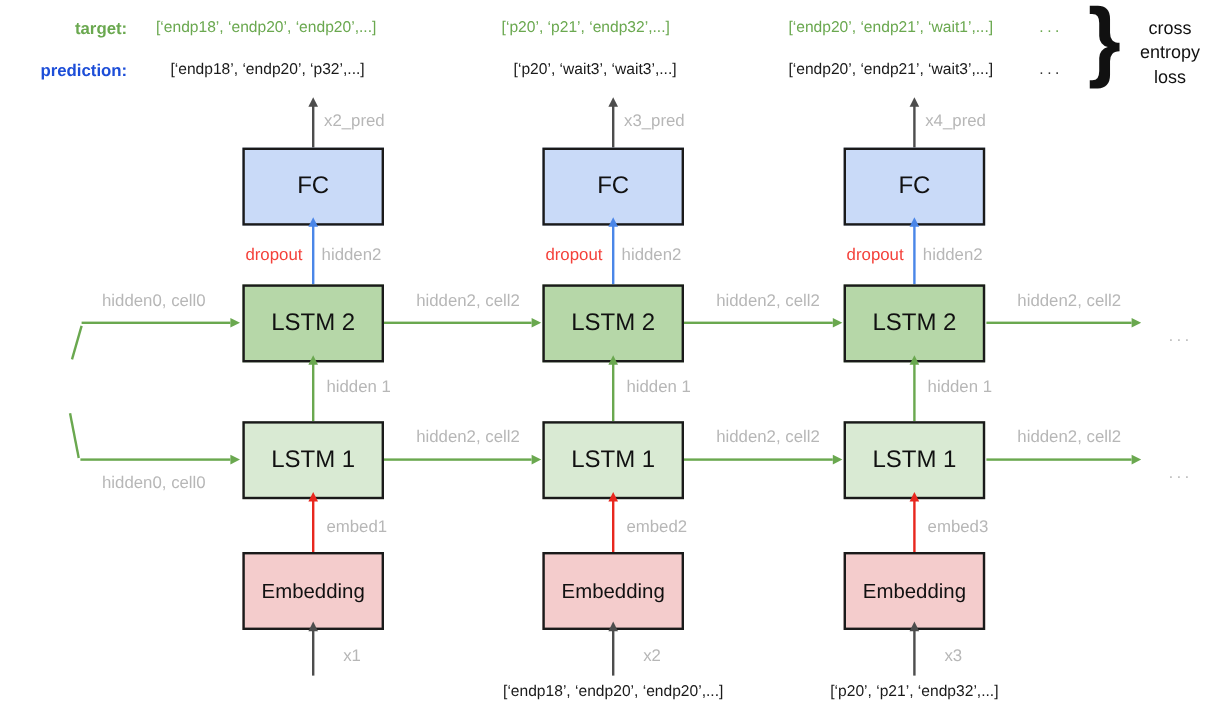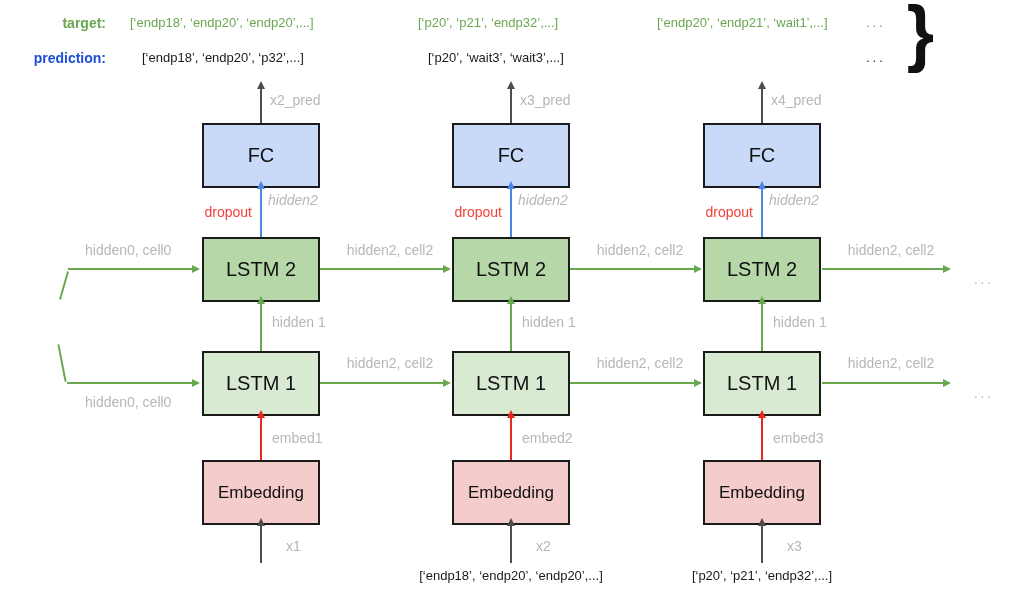--- a/index.html
+++ b/index.html
@@ -33,21 +33,21 @@
   .c-dark{color:var(--arrow-dark);}
   .slant{position:absolute;width:2px;background:var(--accent-green);}
 
   
   .col{position:absolute;top:0;width:118px;height:570px;}
   .col .pred-arrow{left:58px;top:88px;height:35px;}
   .col .pred-label{left:68px;top:92px;}
   .col .fc-box{top:123px;background:var(--box-blue);}
   .col .dropout-label{left:-8px;top:204px;width:58px;text-align:right;color:var(--dropout-red);}
   .col .dropout-arrow{left:58px;top:188px;height:49px;}
-  .col .hidden2-label{left:66px;top:192px;font-style:italic;}
+  .col .hidden2-label{left:66px;top:204px;}
   .col .lstm2-box{top:237px;background:var(--box-green-dark);}
   .col .h2c2-top{left:118px;top:242px;width:140px;text-align:center;}
   .col .hidden1-arrow{left:58px;top:303px;height:48px;}
   .col .hidden1-label{left:70px;top:314px;}
   .col .lstm1-box{top:351px;background:var(--box-green-light);}
   .col .h2c2-bottom{left:118px;top:355px;width:140px;text-align:center;}
   .col .embed-arrow{left:58px;top:417px;height:43px;}
   .col .embed-label{left:70px;top:430px;}
   .col .embedding-box{top:460px;background:var(--box-pink);}
   .col .x-arrow{left:58px;top:525px;height:38px;}
@@ -67,23 +67,25 @@
   <div class="hdr" style="top:15px;color:var(--accent-green);">target:</div>
   <div class="hdr" style="top:50px;color:#1d4ed8;">prediction:</div>
 
   <div class="lst green" style="left:130px;top:15px;">[‘endp18’, ‘endp20’, ‘endp20’,...]</div>
   <div class="lst green" style="left:418px;top:15px;">[‘p20’, ‘p21’, ‘endp32’,...]</div>
   <div class="lst green" style="left:657px;top:15px;">[‘endp20’, ‘endp21’, ‘wait1’,...]</div>
   <div class="dots" style="left:866px;top:15px;color:var(--accent-green);">...</div>
 
   <div class="lst" style="left:142px;top:50px;">[‘endp18’, ‘endp20’, ‘p32’,...]</div>
   <div class="lst" style="left:428px;top:50px;">[‘p20’, ‘wait3’, ‘wait3’,...]</div>
+  <div class="lst" style="left:657px;top:50px;">[‘endp20’, ‘endp21’, ‘wait3’,...]</div>
   <div class="dots" style="left:866px;top:50px;color:#333;">...</div>
 
   <div class="brace">}</div>
+  <div class="loss">cross entropy loss</div>
 
   <div class="slant" style="left:63px;top:271px;height:29px;transform:rotate(16deg);"></div>
   <div class="slant" style="left:61px;top:344px;height:38px;transform:rotate(-11deg);"></div>
   <div class="lbl" style="left:85px;top:242px;">hidden0, cell0</div>
   <div class="lbl" style="left:85px;top:394px;">hidden0, cell0</div>
   <div class="ah c-green" style="left:68px;top:268px;width:124px;"></div>
   <div class="ah c-green" style="left:67px;top:382px;width:125px;"></div>
 
   <div class="ah c-green" style="left:320px;top:268px;width:123px;"></div>
   <div class="ah c-green" style="left:570px;top:268px;width:124px;"></div>

